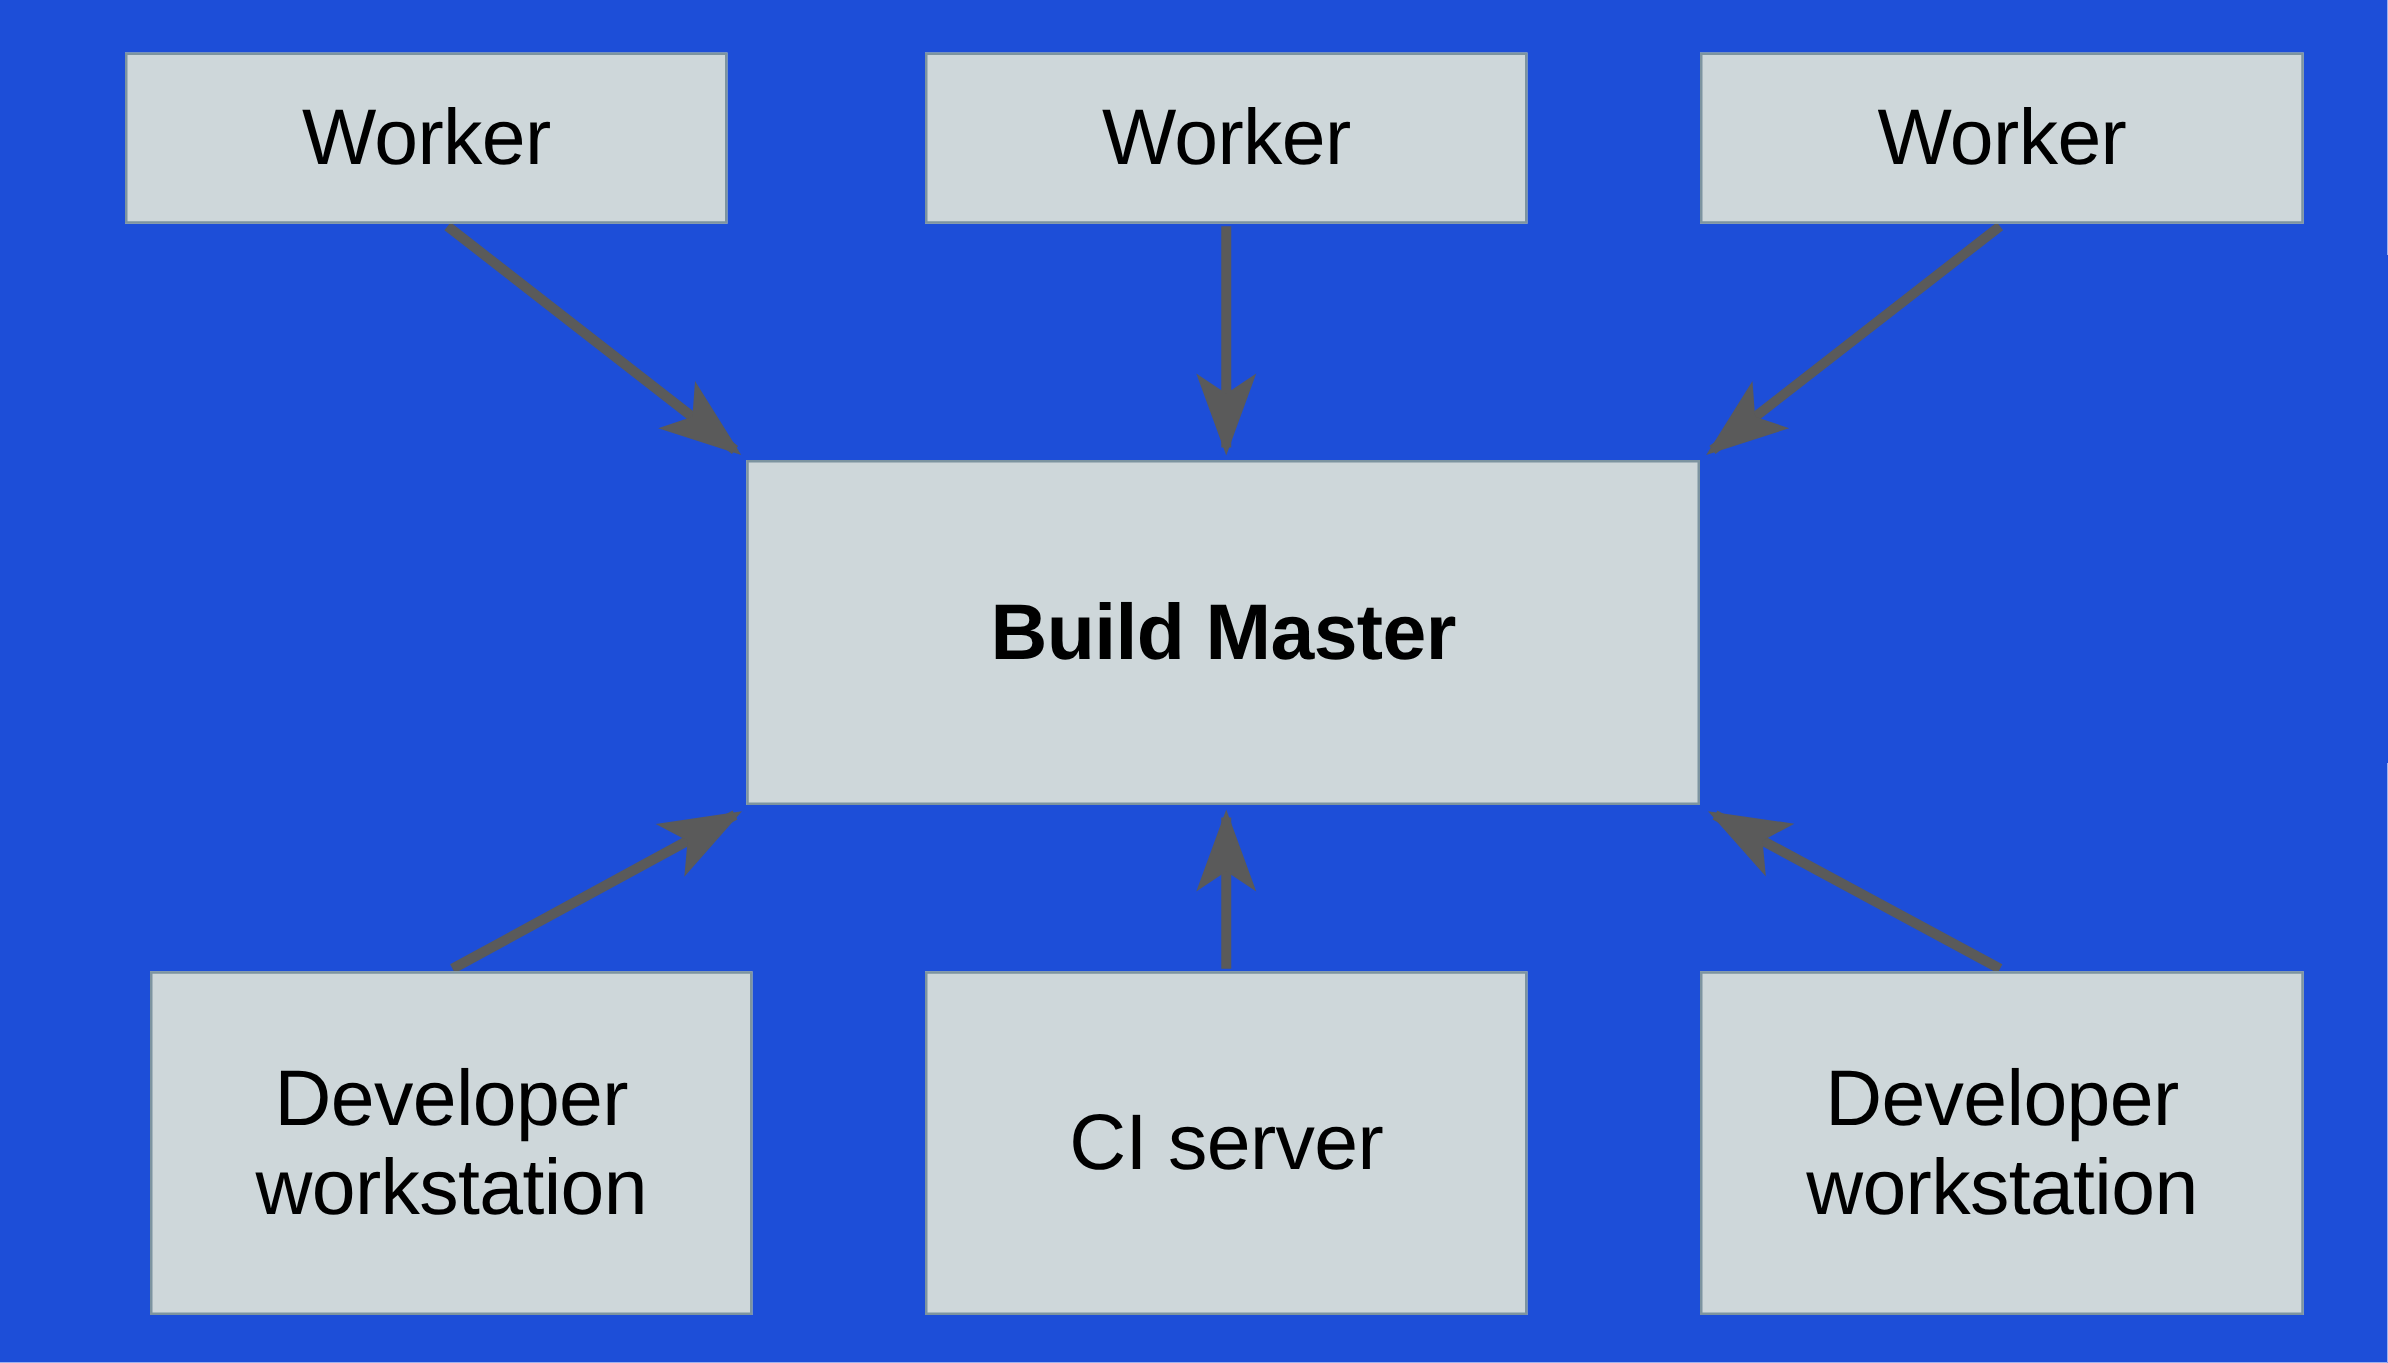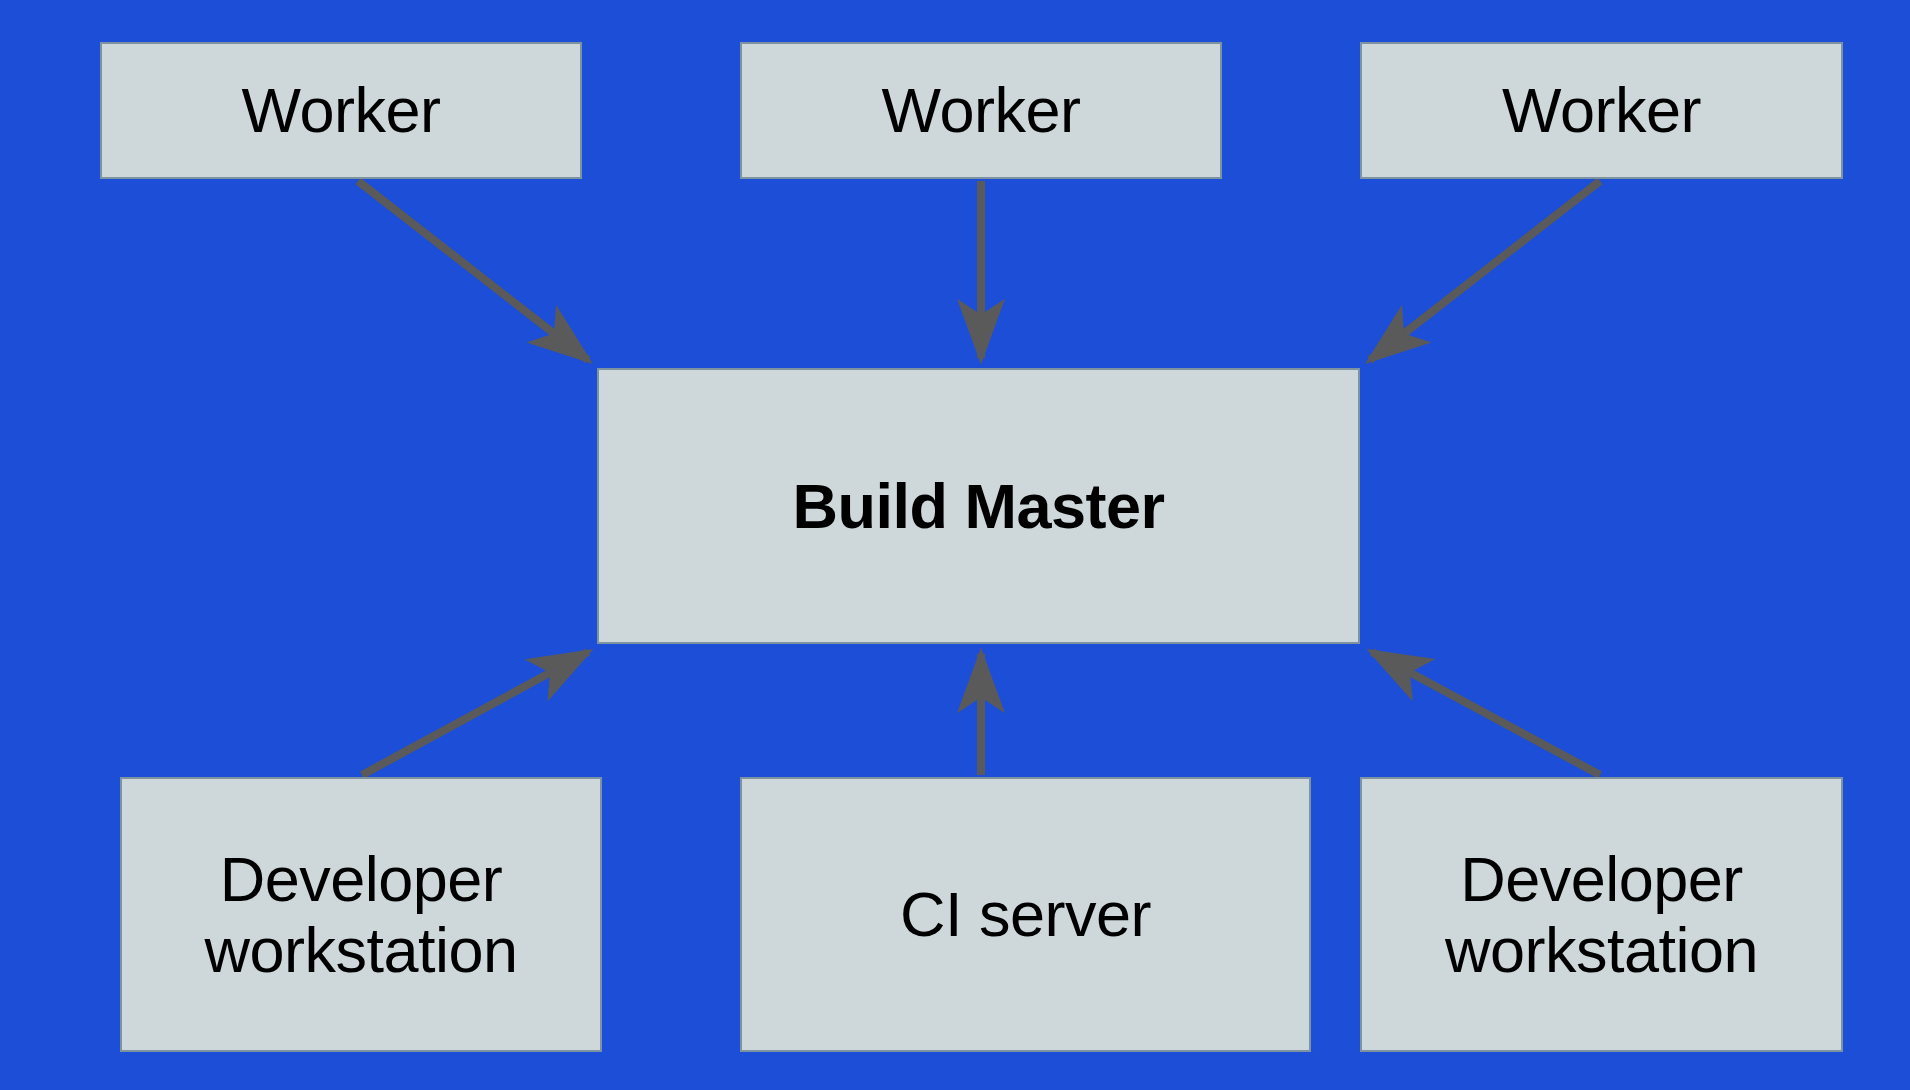--- a/index.html
+++ b/index.html
@@ -43,21 +43,21 @@
   }
   .node-label {
     display: block;
     white-space: pre-line;
   }
   .node-worker-1 { left: 100px; top: 42px;  width: 482px; height: 137px; font-size: 63px; }
   .node-worker-2 { left: 740px; top: 42px;  width: 482px; height: 137px; font-size: 63px; }
   .node-worker-3 { left: 1360px; top: 42px; width: 483px; height: 137px; font-size: 63px; }
   .node-build-master { left: 597px; top: 368px; width: 763px; height: 276px; font-size: 63px; font-weight: bold; }
   .node-dev-1 { left: 120px; top: 777px; width: 482px; height: 275px; font-size: 63px; }
-  .node-ci { left: 740px; top: 777px; width: 571px; height: 275px; font-size: 63px; }
+  .node-ci { left: 740px; top: 777px; width: 482px; height: 275px; font-size: 63px; }
   .node-dev-2 { left: 1360px; top: 777px; width: 483px; height: 275px; font-size: 63px; }
 </style>
 </head>
 <body>
 
 <div id="diagram-canvas">
 
   <svg id="edge-layer" viewBox="0 0 1910 1090" xmlns="http://www.w3.org/2000/svg">
     <defs>
       <marker id="arrowhead" markerWidth="9" markerHeight="9" refX="7.6" refY="3.2" orient="auto" markerUnits="strokeWidth">

